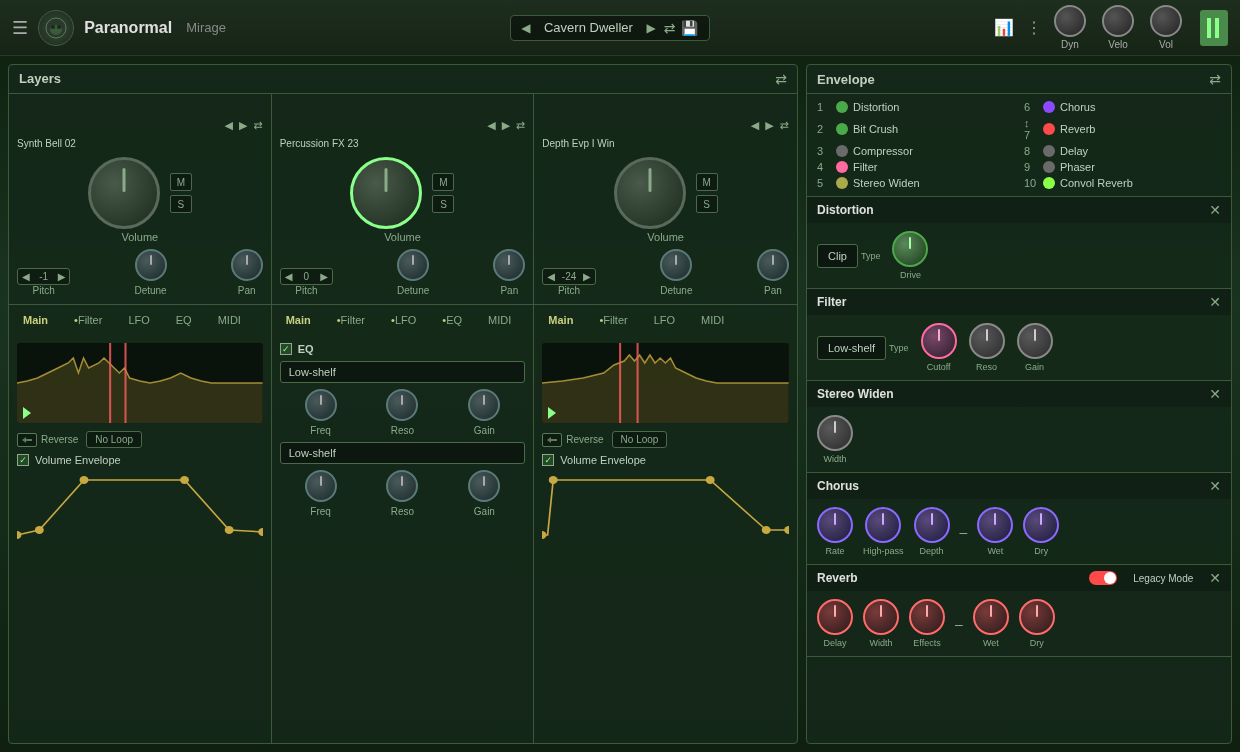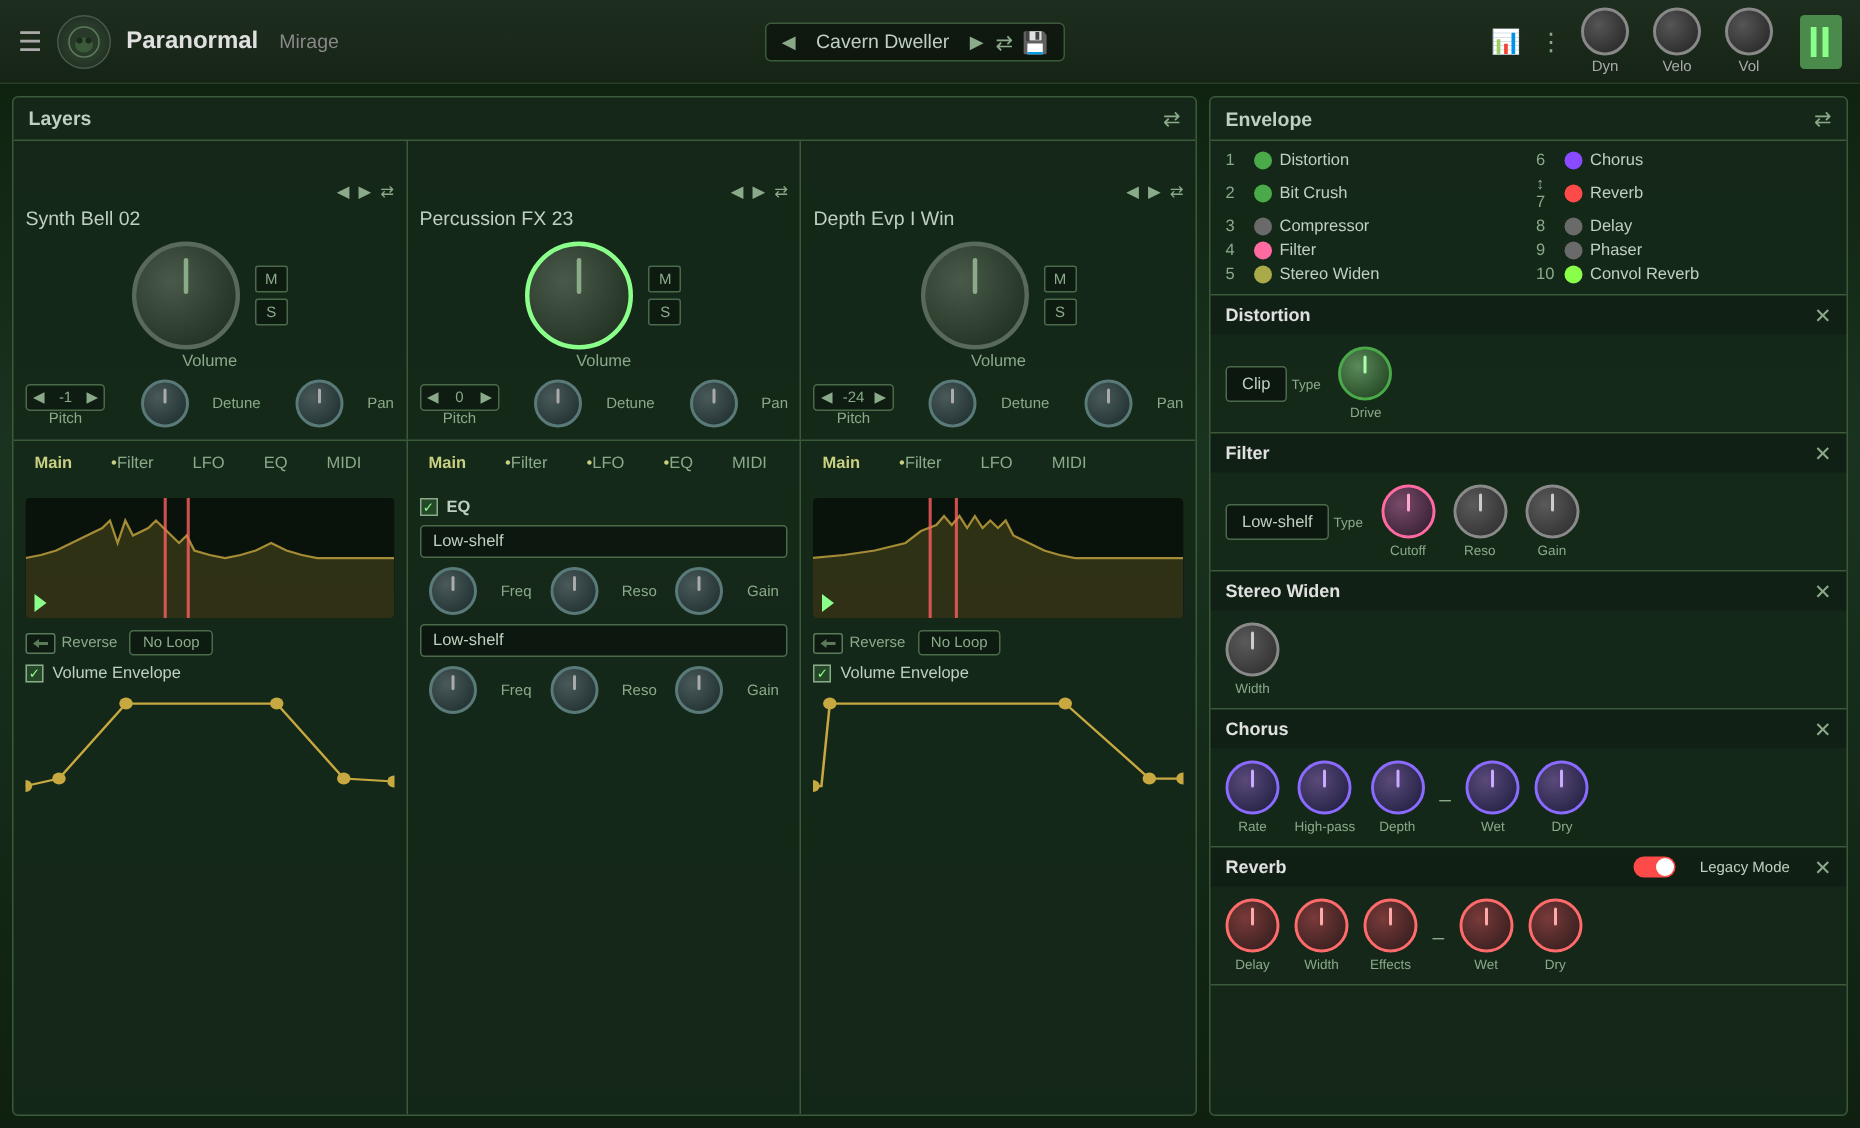--- a/index.html
+++ b/index.html
@@ -195,21 +195,21 @@
     .layer-col:last-child { border-right: none; }
 
     .layer-header {
       display: flex;
       align-items: center;
       justify-content: space-between;
       margin-bottom: 8px;
     }
     .layer-name {
       color: #c0d0c0;
-      font-size: 13px;
+      font-size: 10px;
       margin-top: 36px;
     }
     .layer-nav {
       display: flex;
       gap: 6px;
       align-items: center;
     }
     .layer-nav span {
       color: #8aaa8a;
       font-size: 11px;
@@ -296,23 +296,23 @@
       cursor: pointer;
     }
     .pitch-val {
       font-size: 11px;
       color: #c0d0c0;
       min-width: 20px;
       text-align: center;
     }
     .small-knob-item {
       display: flex;
-      flex-direction: row;
-      align-items: center;
-      gap: 16px;
+      flex-direction: column;
+      align-items: center;
+      gap: 4px;
     }
     .small-knob {
       width: 32px;
       height: 32px;
       border-radius: 50%;
       background: radial-gradient(circle at 35% 35%, #4a5a5a, #1a2a2a);
       border: 2px solid #5a7a7a;
       position: relative;
     }
     .small-knob::after {

